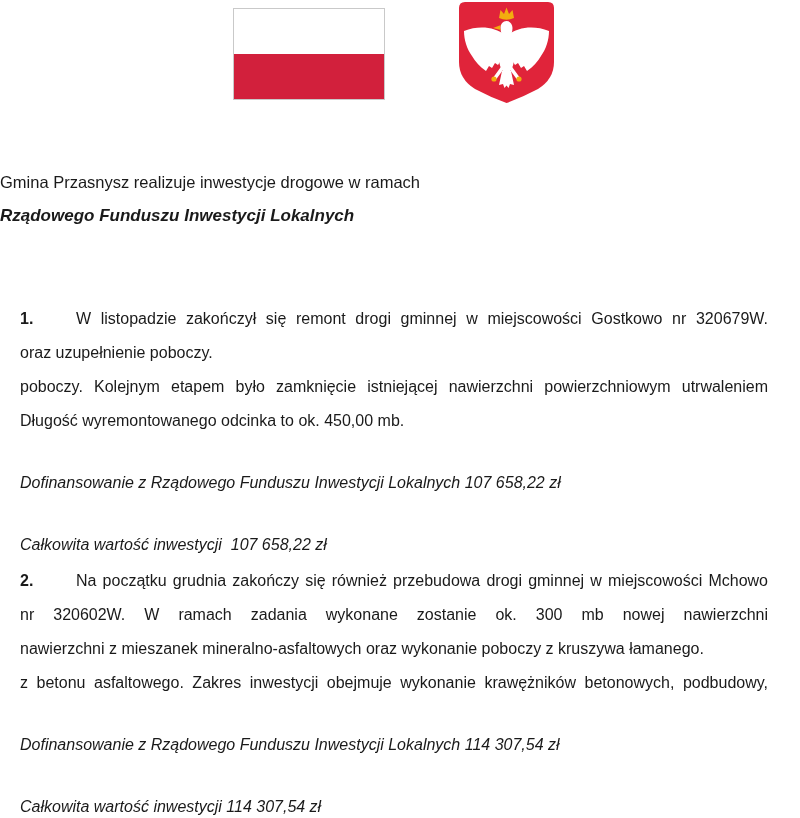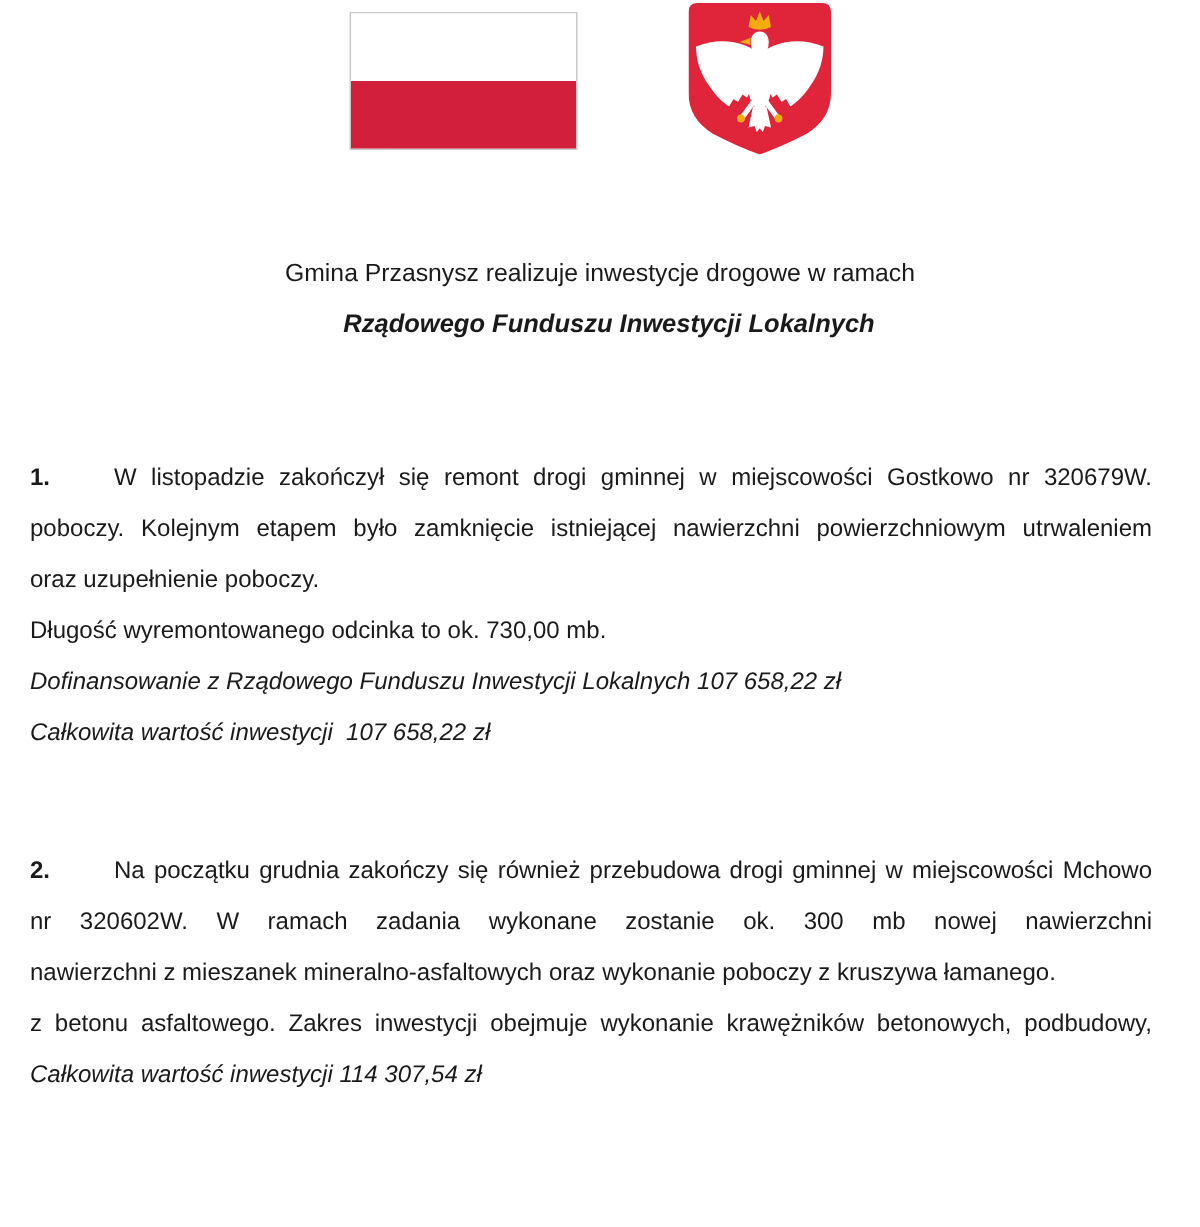--- a/index.html
+++ b/index.html
@@ -19,35 +19,35 @@
     width: 150px; height: 90px;
     border: 1px solid #c9c9c9;
   }
   .flag-white { height: 50%; background: #ffffff; }
   .flag-red   { height: 50%; background: #d2203c; }
 
   .emblem { position: absolute; left: 459px; top: 2px; width: 95px; height: 101px; }
   .emblem svg { display: block; width: 100%; height: 100%; }
 
   
-  .title-block { position: absolute; left: 0; top: 165px; width: 800px; text-align: center; }
+  .title-block { position: absolute; left: 0; top: 165px; width: 800px; text-align: left; }
   .title-line1 { font-size: 16.5px; line-height: 34px; }
-  .title-line2 { font-size: 17px; line-height: 34px; font-weight: bold; font-style: italic; padding-left: 12px; }
+  .title-line2 { font-size: 17px; line-height: 34px; font-weight: bold; font-style: italic; }
 
   
   .para { position: absolute; left: 20px; width: 748px; font-size: 16px; }
   #para1 { top: 302px; }
   #para2 { top: 564px; }
 
   .line { height: 34px; line-height: 34px; overflow: hidden; }
   .just { text-align: justify; text-align-last: justify; }
   .first-line { display: flex; }
   .num { flex: none; width: 56px; font-weight: bold; }
   .rest { flex: 1 1 auto; }
-  .italic { font-style: italic; white-space: pre-wrap; }
+  .italic { font-style: italic; white-space: pre-wrap; margin-top: 28px; }
 </style>
 </head>
 <body>
 
 <div class="page">
 
   <div class="flag">
     <div class="flag-white"></div>
     <div class="flag-red"></div>
   </div>
@@ -82,31 +82,32 @@
   <div class="title-block">
     <div class="title-line1">Gmina Przasnysz realizuje inwestycje drogowe w ramach</div>
     <div class="title-line2">Rządowego Funduszu Inwestycji Lokalnych</div>
   </div>
 
   <div class="para" id="para1">
     <div class="line first-line">
       <span class="num">1.</span>
       <span class="rest just">W listopadzie zakończył się remont drogi gminnej w miejscowości Gostkowo nr 320679W.</span>
     </div>
+    <div class="line">oraz uzupełnienie poboczy.</div>
     <div class="line just">poboczy. Kolejnym etapem było zamknięcie istniejącej nawierzchni powierzchniowym utrwaleniem</div>
-    <div class="line">oraz uzupełnienie poboczy.</div>
-    <div class="line">Długość wyremontowanego odcinka to ok. 730,00 mb.</div>
+    <div class="line">Długość wyremontowanego odcinka to ok. 450,00 mb.</div>
     <div class="line italic">Dofinansowanie z Rządowego Funduszu Inwestycji Lokalnych 107 658,22 zł</div>
     <div class="line italic">Całkowita wartość inwestycji  107 658,22 zł</div>
   </div>
 
   <div class="para" id="para2">
     <div class="line first-line">
       <span class="num">2.</span>
       <span class="rest just">Na początku grudnia zakończy się również przebudowa drogi gminnej w miejscowości Mchowo</span>
     </div>
     <div class="line just">nr 320602W. W ramach zadania wykonane zostanie ok. 300 mb nowej nawierzchni</div>
     <div class="line">nawierzchni z mieszanek mineralno-asfaltowych oraz wykonanie poboczy z kruszywa łamanego.</div>
     <div class="line just">z betonu asfaltowego. Zakres inwestycji obejmuje wykonanie krawężników betonowych, podbudowy,</div>
+    <div class="line italic">Dofinansowanie z Rządowego Funduszu Inwestycji Lokalnych 114 307,54 zł</div>
     <div class="line italic">Całkowita wartość inwestycji 114 307,54 zł</div>
   </div>
 
 </div>
 
 </body></html>

